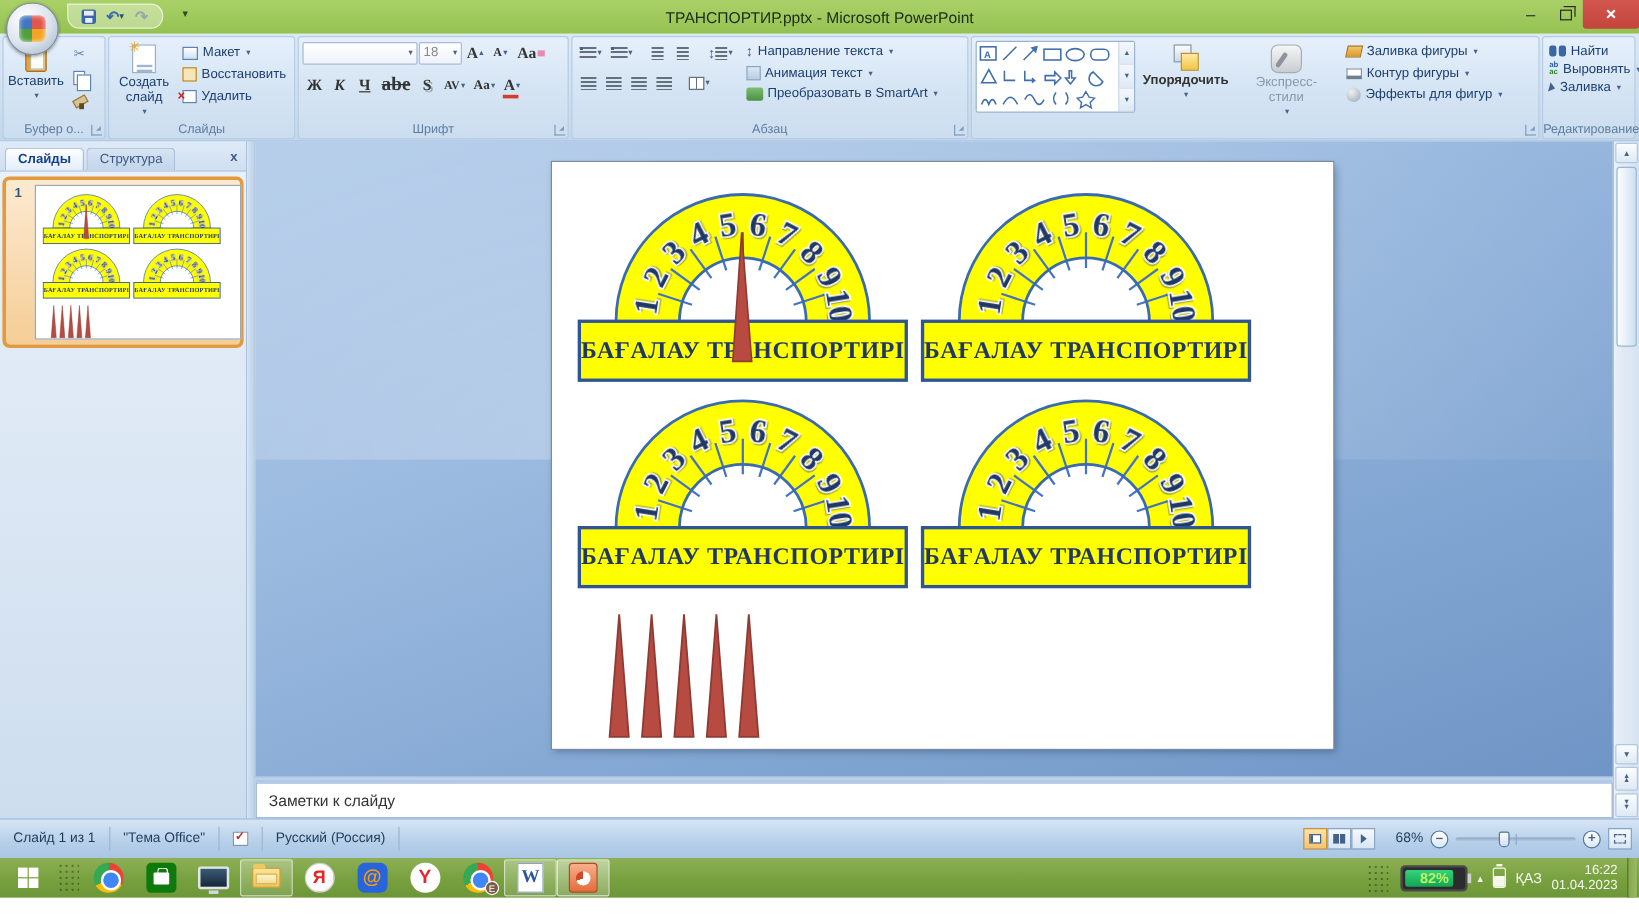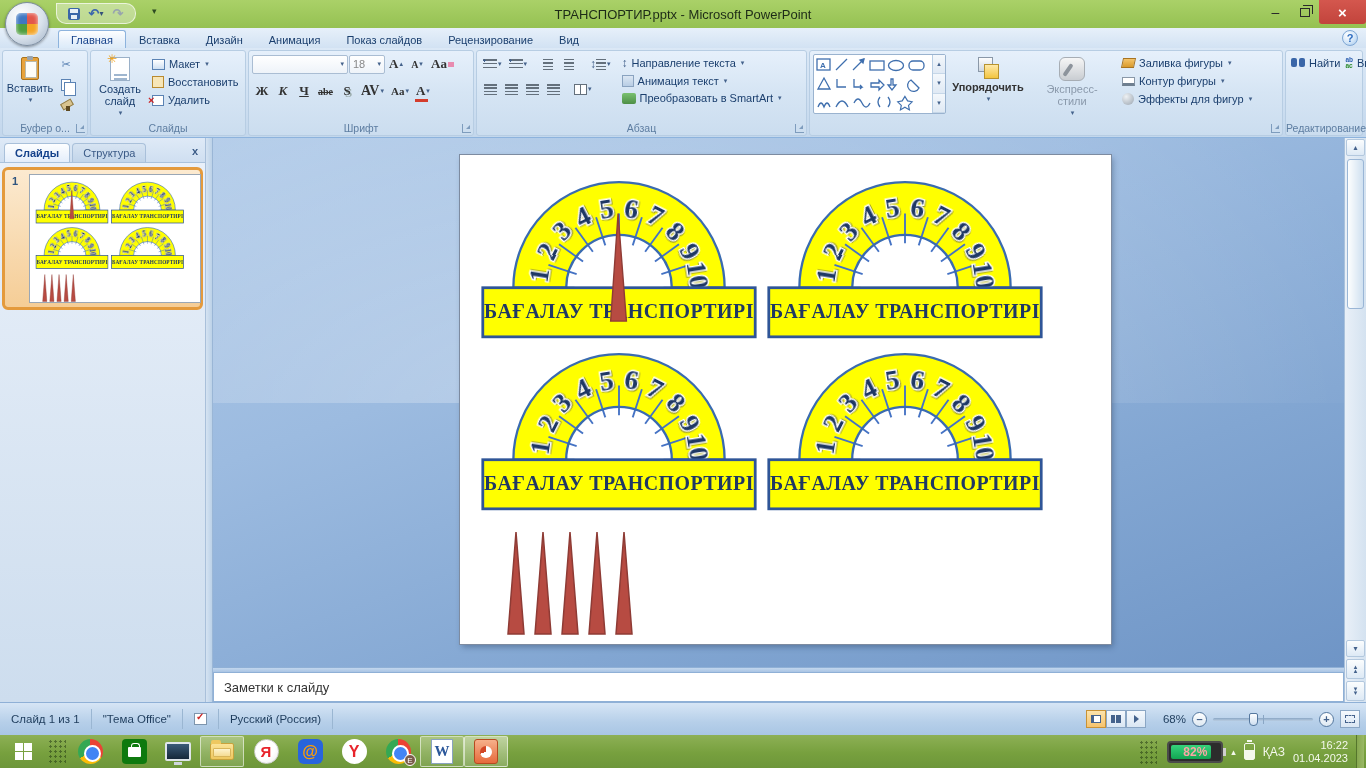--- a/index.html
+++ b/index.html
@@ -211,21 +211,21 @@
     color:#fff; font-size:8px; display:flex; align-items:center; justify-content:center; border:1px solid #fff; }
   .word-ic { width:22px; height:25px; background:#fff; border:1px solid #8aa3c0; display:flex; align-items:center; justify-content:center;
     color:#2b579a; font-weight:bold; font-size:15px; font-family:"Liberation Serif",serif; }
   .ppt-ic { width:24px; height:25px; background:linear-gradient(#f6b08a,#e66a3c); border:1px solid #b54a20; border-radius:3px;
     display:flex; align-items:center; justify-content:center; }
   .ppt-ic div { width:12px; height:12px; border-radius:50%; background:conic-gradient(#fff 0 70%, #d24726 70% 100%); }
   .tray { margin-left:auto; display:flex; align-items:center; gap:8px; padding-right:2px; color:#f4f8ec; }
   .batt-widget { width:56px; height:22px; background:#2c2c2c; border:2px solid #4a4a4a; border-radius:4px; position:relative;
     display:flex; align-items:center; justify-content:center; }
   .batt-fill { position:absolute; left:2px; top:2px; bottom:2px; width:40px; background:linear-gradient(#35d27c,#12a552); border-radius:2px; }
-  .batt-txt { position:relative; color:#fca5a5; font-weight:bold; font-size:12px; }
+  .batt-txt { position:relative; color:#bef264; font-weight:bold; font-size:12px; }
   .batt-widget:after { content:""; position:absolute; right:-5px; top:5px; width:3px; height:8px; background:#cfcfcf; }
   .tray-chev { font-size:9px; color:#f4f8ec; }
   .batt-small { width:11px; height:17px; border:1.5px solid #f4f8ec; border-radius:2px; position:relative; background:linear-gradient(transparent 40%, #f4f8ec 40%); }
   .batt-small:before { content:""; position:absolute; left:2px; top:-4px; width:5px; height:2px; background:#f4f8ec; }
   .clock { text-align:right; font-size:11px; line-height:13px; }
   .show-desktop { width:8px; border-left:1px solid #55752c; background:linear-gradient(90deg,#86a84f,#9ab866); }
 </style>
 </head>
 <body>
 
@@ -251,30 +251,20 @@
     <div class="qat-more">▾</div>
     <div class="win-controls">
       <div class="wc-btn">–</div>
       <div class="wc-btn">
           <div class="wc-restore"></div>
         </div>
       <div class="wc-close">×</div>
     </div>
   </div>
 
-  <div class="tabstrip">
-    <div class="rtab active">Главная</div>
-      <div class="rtab">Вставка</div>
-      <div class="rtab">Дизайн</div>
-      <div class="rtab">Анимация</div>
-      <div class="rtab">Показ слайдов</div>
-      <div class="rtab">Рецензирование</div>
-      <div class="rtab">Вид</div>
-      <div class="help-btn">?</div>
-  </div>
 
   <div class="ribbon">
 
     <div class="grp" style="width:86px">
       <div style="display:flex; gap:2px;">
         <div class="bigbtn" style="width:48px">
           <div class="clipboard-ic"></div>
           <span>Вставить</span>
           <span class="drop">▾</span>
         </div>
@@ -347,27 +337,27 @@
         <div class="sbtn">
             <span class="fontletter">Ж</span>
           </div>
         <div class="sbtn">
             <span class="fontletter" style="font-style:italic">К</span>
           </div>
         <div class="sbtn">
             <span class="fontletter" style="text-decoration:underline">Ч</span>
           </div>
         <div class="sbtn">
-            <span class="fontletter" style="font-size:10px;text-decoration:line-through">abe</span>
+            <span class="fontletter" style="font-size:16px;text-decoration:line-through">abe</span>
           </div>
         <div class="sbtn">
             <span class="fontletter" style="text-shadow:1.5px 1.5px 0 #9aa">S</span>
           </div>
         <div class="sbtn">
-            <span class="fontletter" style="font-size:14px">AV</span>
+            <span class="fontletter" style="font-size:10px">AV</span>
             <span class="drop">▾</span>
           </div>
         <div class="sbtn">
             <span class="fontletter" style="font-size:11px">Aa</span>
             <span class="drop">▾</span>
           </div>
         <div class="sbtn">
             <span class="fontletter color-a">А</span>
             <span class="drop">▾</span>
           </div>
@@ -501,33 +491,33 @@
               <div class="effects-ic"></div>
               <span>Эффекты для фигур</span>
               <span class="drop">▾</span>
             </div>
         </div>
       </div>
       <div class="dlg"></div>
     </div>
 
     <div class="grp" style="width:78px">
-      <div style="display:flex; flex-direction:row; gap:1px; padding-top:2px;">
+      <div style="display:flex; flex-direction:column; gap:1px; padding-top:2px;">
         <div class="menu-item">
             <div class="find-ic"></div>
             <span>Найти</span>
           </div>
         <div class="menu-item">
             <div class="replace-ic">ab<br><span>ac</span></div>
             <span>Выровнять</span>
             <span class="drop">▾</span>
           </div>
         <div class="menu-item">
             <div class="select-ic"></div>
-            <span>Вставка</span>
+            <span>Заливка</span>
             <span class="drop">▾</span>
           </div>
       </div>
       <div class="grp-label">Редактирование</div>
     </div>
   </div>
 
   <div class="workspace">
 
     <div class="left-panel">

